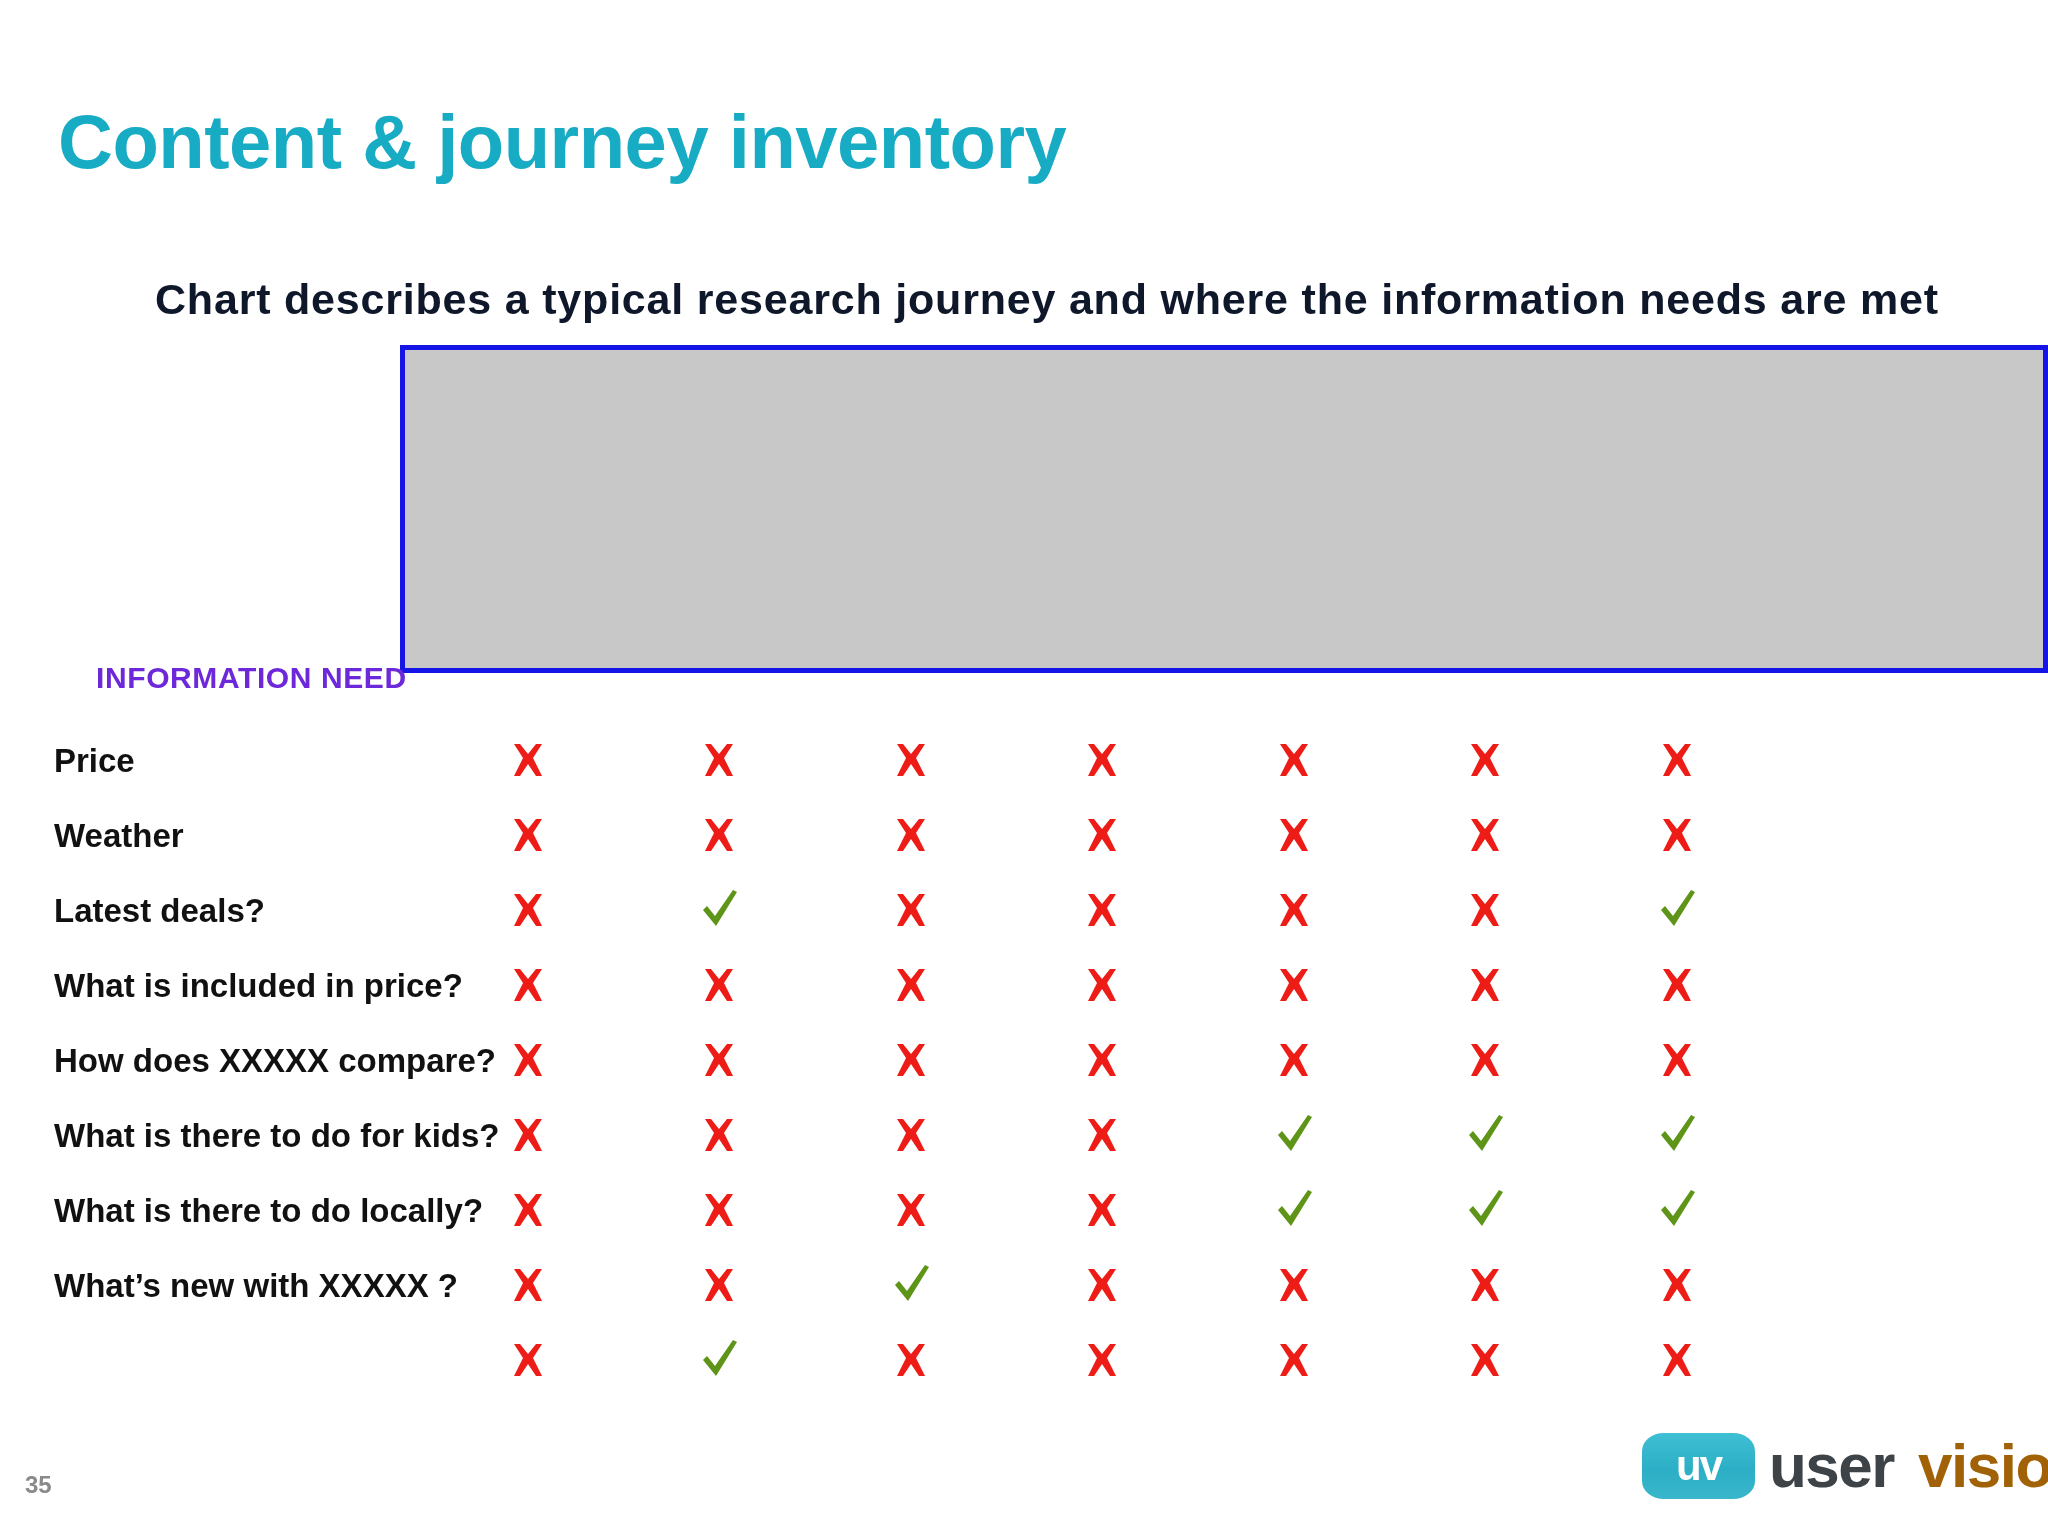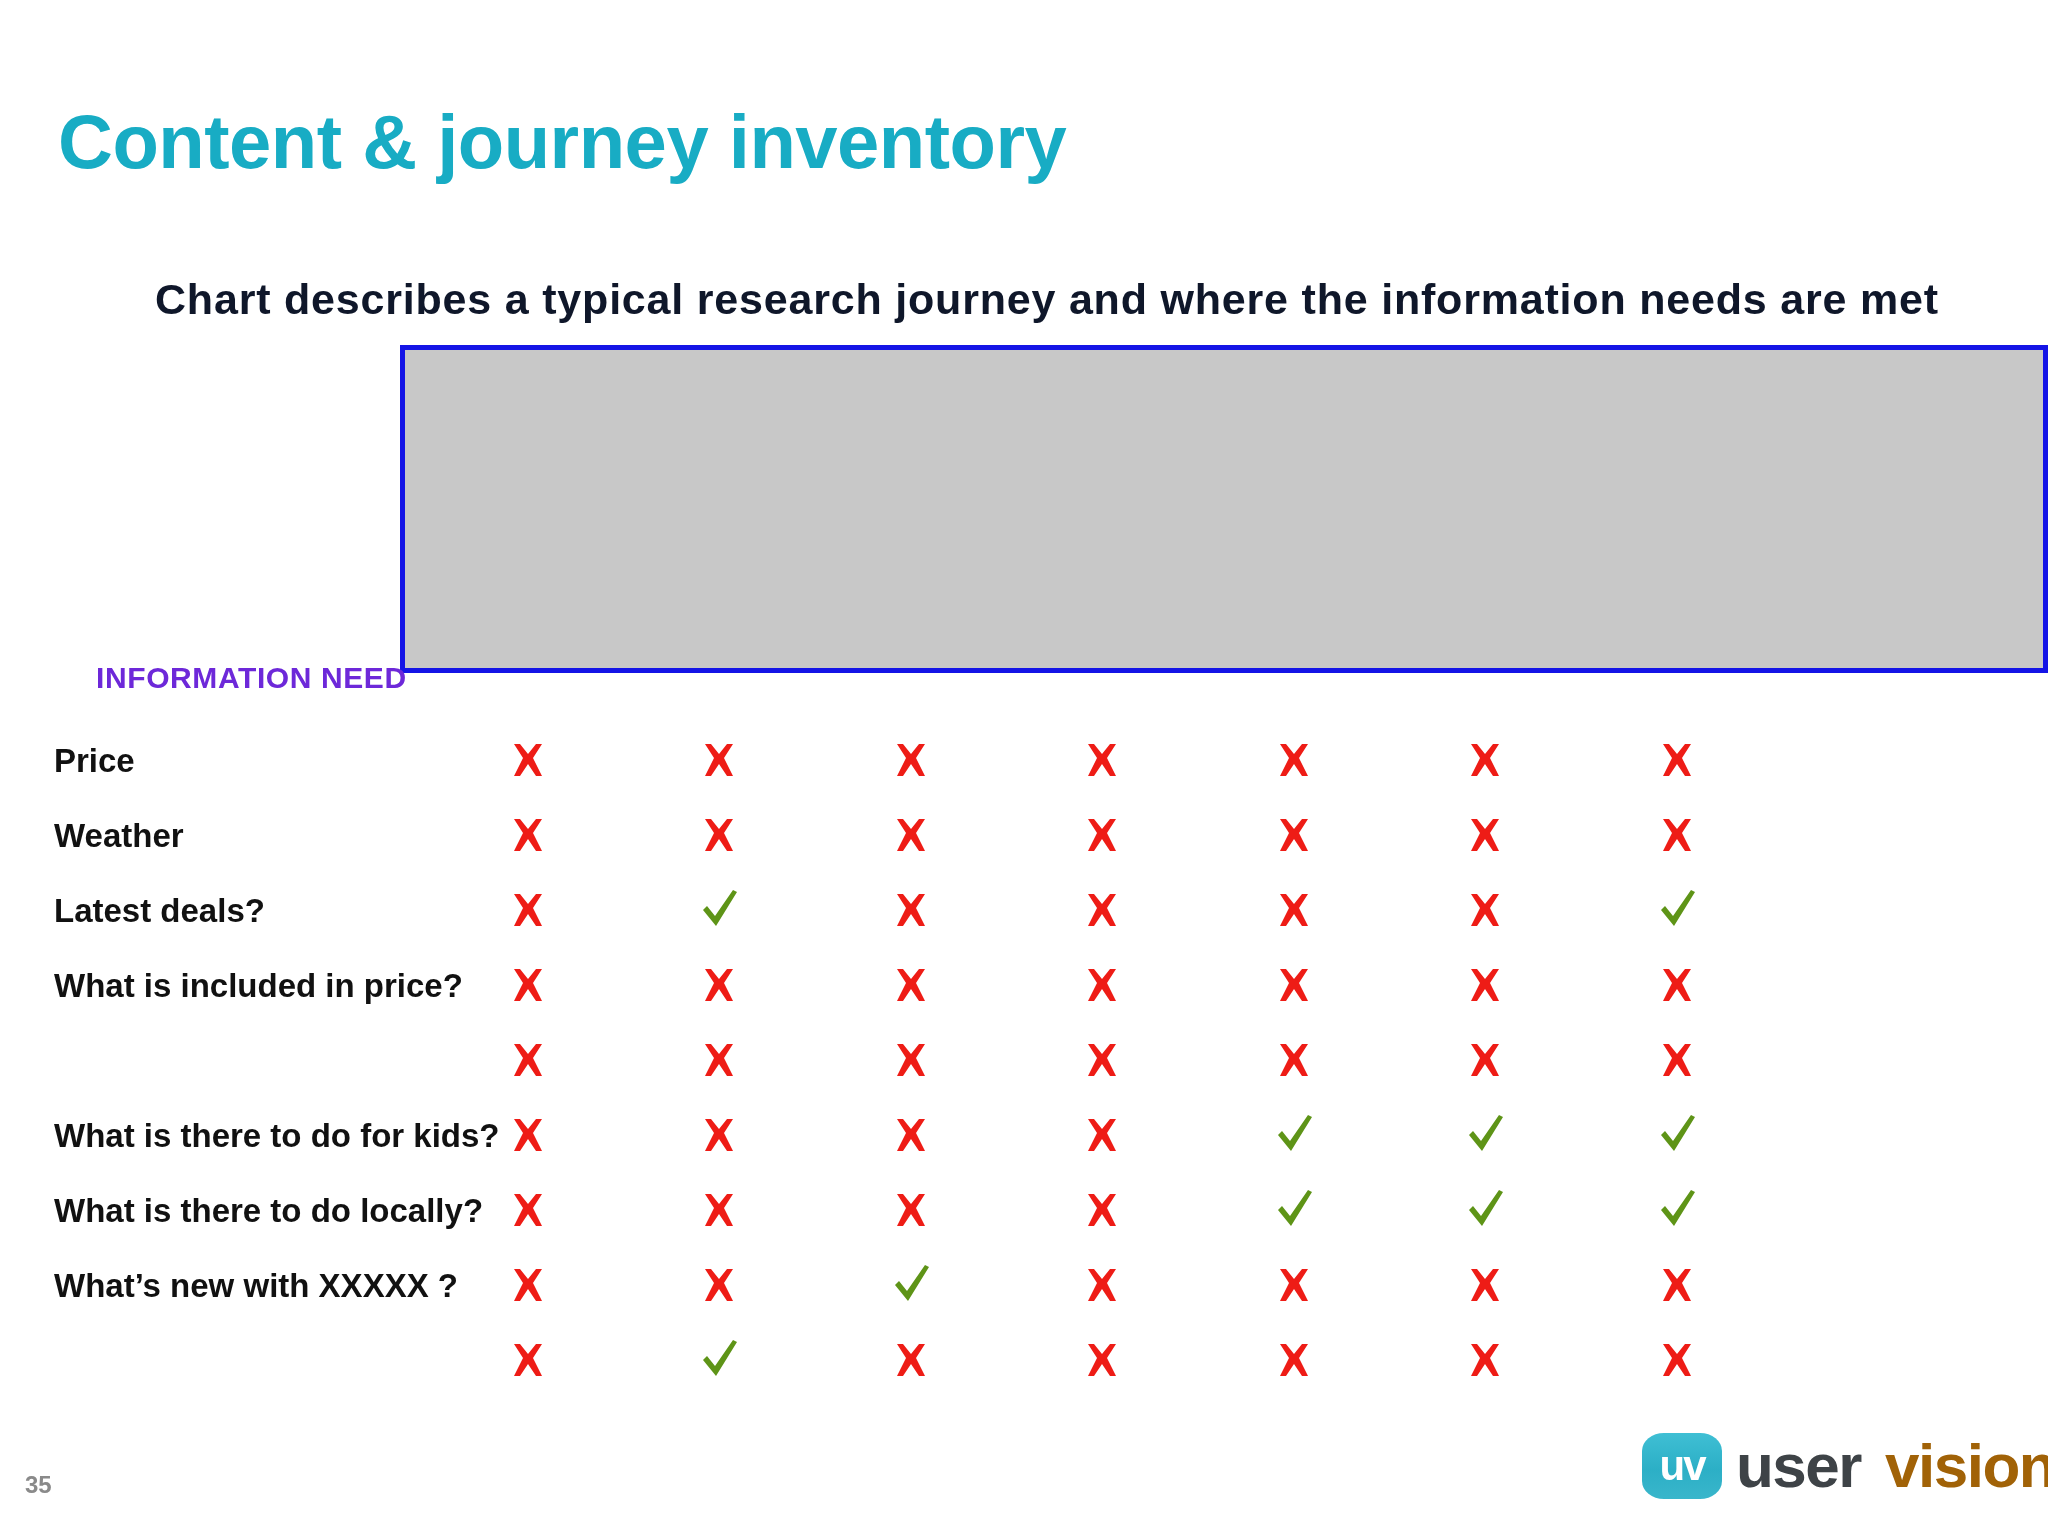--- a/index.html
+++ b/index.html
@@ -129,21 +129,21 @@
   
   #logo {
     position: absolute;
     left: 1642px;
     top: 1430px;
     display: flex;
     align-items: center;
     height: 72px;
   }
   #logo-mark {
-    width: 80px;
+    width: 113px;
     height: 66px;
     border-radius: 22px / 18px;
     background: linear-gradient(180deg, #3FBFD4 0%, #2CAFC6 55%, #39B6CB 100%);
     display: flex;
     align-items: center;
     justify-content: center;
     margin-right: 14px;
   }
   #logo-mark-text {
     color: #ffffff;
@@ -387,20 +387,21 @@
           <div class="cell">
             <span class="mark">
               <svg viewBox="0 0 44 44" xmlns="http://www.w3.org/2000/svg">
                 <path d="M8 6 L14 6 L22 16 L30 6 L36 6 L27 20 L36 38 L30 38 L22 26 L14 38 L8 38 L17 20 Z" fill="#EE1C16"></path>
               </svg>
             </span>
           </div>
         </div>
       </div>
       <div class="matrix-row">
+        <div class="row-label">How does XXXXX compare?</div>
         <div class="cells">
           <div class="cell">
             <span class="mark">
               <svg viewBox="0 0 44 44" xmlns="http://www.w3.org/2000/svg">
                 <path d="M8 6 L14 6 L22 16 L30 6 L36 6 L27 20 L36 38 L30 38 L22 26 L14 38 L8 38 L17 20 Z" fill="#EE1C16"></path>
               </svg>
             </span>
           </div>
           <div class="cell">
             <span class="mark">

